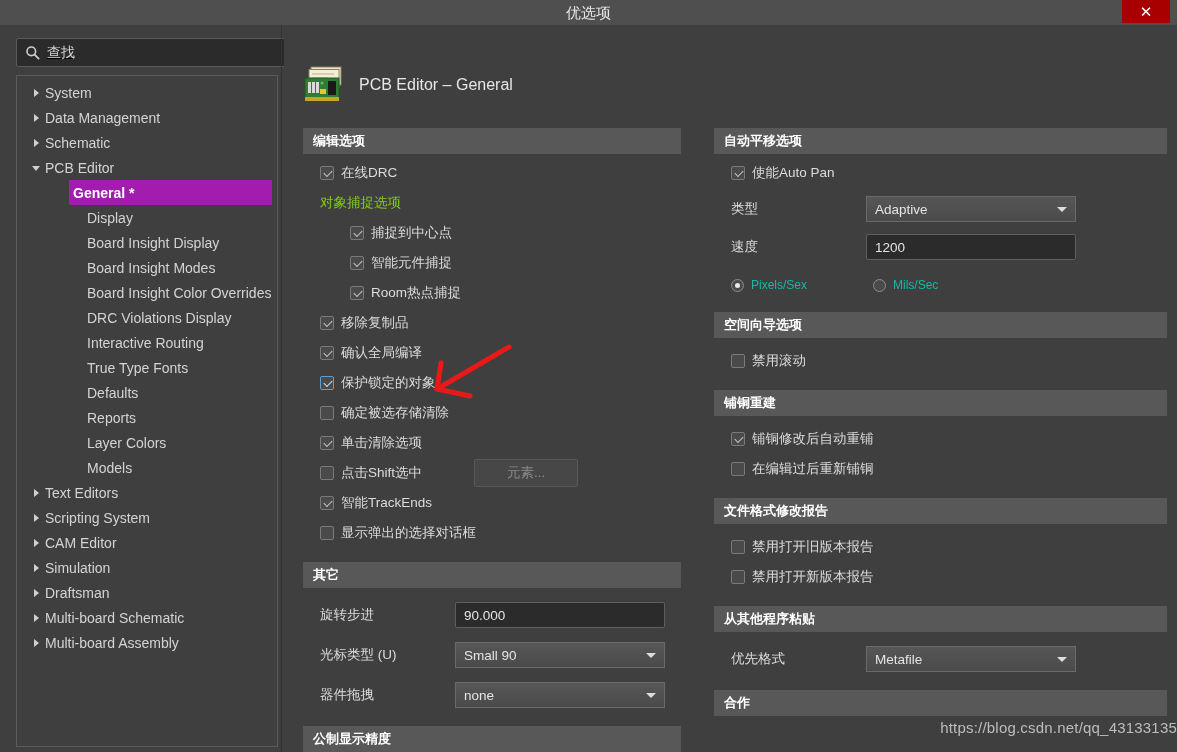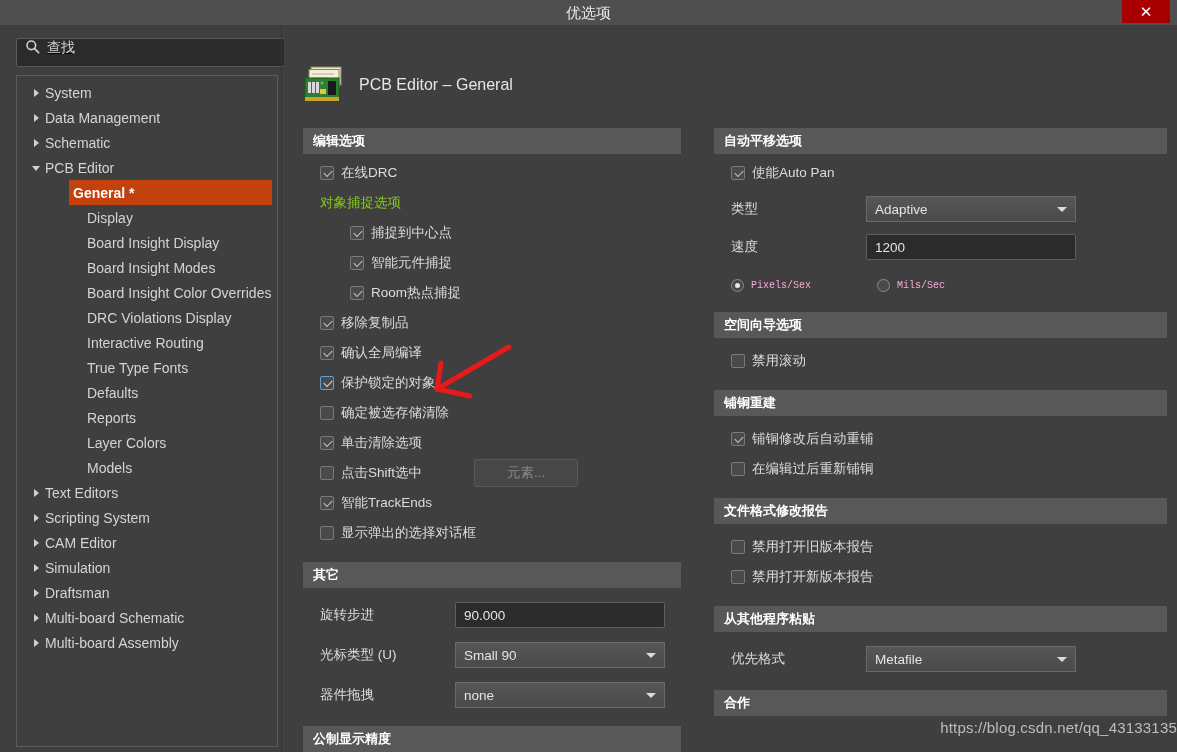--- a/index.html
+++ b/index.html
@@ -38,21 +38,21 @@
   }
 
   
   .leftpane {
     position:absolute; left:8px; top:0px; width:272px; height:727px;
     background:#3f3f3f;
   }
   .search-box {
     position:absolute; left:8px; top:13px; width:284px; height:29px;
     background:#2b2b2b; border:1px solid #5a5a5a; border-radius:2px;
-    display:flex; padding-left:8px;text-decoration:underline;
+    display:flex; align-items:center; padding-left:8px;text-decoration:underline;
   }
   .search-icon { width:15px; height:15px; position:relative; flex:0 0 auto; margin-right:7px; }
   .search-icon svg { display:block; }
   .search-text { color:#d6d6d6; font-size:14px; }
 
   .tree {
     position:absolute; left:8px; top:50px; width:262px; height:672px;
     background:#3f3f3f; border:1px solid #5a5a5a; border-top:1px solid #5a5a5a;
     overflow:hidden;
   }
@@ -61,21 +61,21 @@
     height:25px; display:flex; align-items:center;
     color:#d4d4d4; font-size:14px; cursor:pointer; position:relative;
   }
   .tree-item .arrow {
     width:18px; flex:0 0 18px; display:flex; align-items:center; justify-content:center;
   }
   .tree-item .arrow svg { display:block; }
   .tree-item.level0 { padding-left:10px; }
   .tree-item.level1 { padding-left:52px; }
   .tree-item.selected {
-    background:#c2410c; color:#ffffff; font-weight:bold;
+    background:#a21caf; color:#ffffff; font-weight:bold;
     margin-left:52px; padding-left:4px; width:203px;
   }
   .tree-item.selected.level1 { padding-left:4px; }
 
   
   .vdivider {
     position:absolute; left:281px; top:0px; width:1px; height:727px;
     background:#333;
   }
 
@@ -140,21 +140,21 @@
 
   .radio-row { display:flex; align-items:center; height:30px; padding-left:17px; gap:0; }
   .radio {
     width:13px;height:13px;flex:0 0 13px;border:1px solid #8d8d8d;border-radius:50%;
     background:#4a4a4a;position:relative;margin-right:7px;cursor:pointer;
   }
   .radio.selected::after {
     content:"";position:absolute;left:3px;top:3px;width:5px;height:5px;border-radius:50%;
     background:#e8e8e8;
   }
-  .radio-label { color:#f9a8d4;font-size:10px;font-family:Liberation Mono, monospace; }
+  .radio-label { color:#14b8a6;font-size:12px; }
   .radio-grp2 { margin-left:66px; display:flex; align-items:center; }
 
   .btn-disabled {
     width:104px;height:28px;background:#474747;border:1px solid #585858;border-radius:2px;
     color:#8a8a8a;font-size:13.5px;display:flex;align-items:center;justify-content:center;
     cursor:default;
   }
 
   .row-with-button { display:flex; align-items:center; }
   .row-with-button .chk-row { flex:0 0 auto; }

